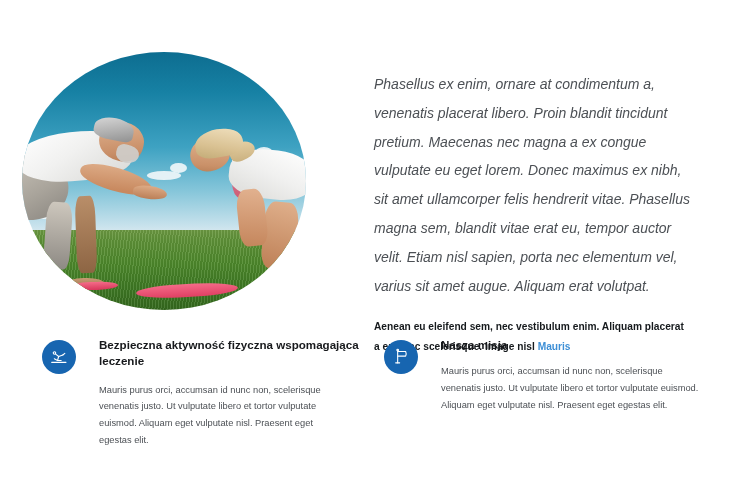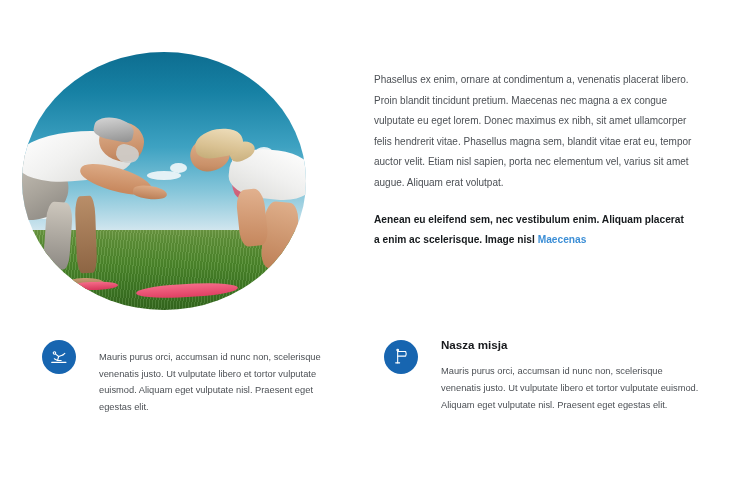--- a/index.html
+++ b/index.html
@@ -160,22 +160,23 @@
   }
   .story-title{
     margin:0 0 19px 0;
     font-size:31px;line-height:1.05;
     font-weight:bold;
     color:#1b5dae;
     letter-spacing:-.2px;
   }
   .story-body{
     margin:0;
-    font-size:10px;line-height:2.06;
+    font-size:14px;line-height:2.06;
     color:#4c5055;
+    font-style:italic;
   }
   .story-strong{
     margin:16px 0 0 0;
     font-size:10.2px;line-height:2.0;
     font-weight:bold;
     color:#161a1d;
   }
   .freepik{color:#3d8fd6;font-weight:bold;text-decoration:none;}
 
   
@@ -238,37 +239,38 @@
       <div class="wm-head"></div>
       <div class="wm-hair"></div>
 
       <div class="mat"></div>
       <div class="mat2"></div>
     </div>
   </div>
 
   <div class="story">
     <p class="story-body">Phasellus ex enim, ornare at condimentum a, venenatis placerat libero. Proin blandit tincidunt pretium. Maecenas nec magna a ex congue vulputate eu eget lorem. Donec maximus ex nibh, sit amet ullamcorper felis hendrerit vitae. Phasellus magna sem, blandit vitae erat eu, tempor auctor velit. Etiam nisl sapien, porta nec elementum vel, varius sit amet augue. Aliquam erat volutpat.</p>
-    <p class="story-strong"><span>Aenean eu eleifend sem, nec vestibulum enim. Aliquam placerat a enim ac scelerisque. </span><span> Image nisl </span><a class="freepik" href="#">Maecenas</a></p>
+    <p class="story-strong"><span>Aenean eu eleifend sem, nec vestibulum enim. Aliquam placerat a enim ac scelerisque. </span><span> Image nisl </span><a class="freepik" href="#">Mauris</a></p>
   </div>
 
   <div class="features">
 
     <div class="feature left">
       <div class="f-icon">
         <svg width="20" height="20" viewBox="0 0 24 24" fill="none" stroke="#ffffff" stroke-width="1.3" stroke-linecap="round" stroke-linejoin="round">
           <circle cx="6.6" cy="7.2" r="1.5"></circle>
           <path d="M8 8.6 L11.6 11.4 L16.6 9.6"></path>
           <path d="M16.6 9.6 L19 7.6"></path>
           <path d="M11.6 11.4 L10.2 16.2"></path>
           <path d="M10.2 16.2 L14.6 16.2"></path>
           <path d="M10.2 16.2 L6.4 14.2"></path>
           <path d="M3.2 18.4 H20.4"></path>
         </svg>
       </div>
+      <h3 class="f-head">Bezpieczna aktywność fizyczna wspomagająca leczenie</h3>
       <p class="f-body">Mauris purus orci, accumsan id nunc non, scelerisque venenatis justo. Ut vulputate libero et tortor vulputate euismod. Aliquam eget vulputate nisl. Praesent eget egestas elit.</p>
     </div>
 
     <div class="feature right">
       <div class="f-icon">
         <svg width="20" height="20" viewBox="0 0 24 24" fill="none" stroke="#ffffff" stroke-width="1.3" stroke-linecap="round" stroke-linejoin="round">
           <path d="M8 4.6 V19"></path>
           <path d="M8 5.4 H17.6 C18.4 7.2 18.4 9.1 17.6 10.9 H8"></path>
           <path d="M5.6 19 H10.4"></path>
           <circle cx="8" cy="3.6" r="1"></circle>

